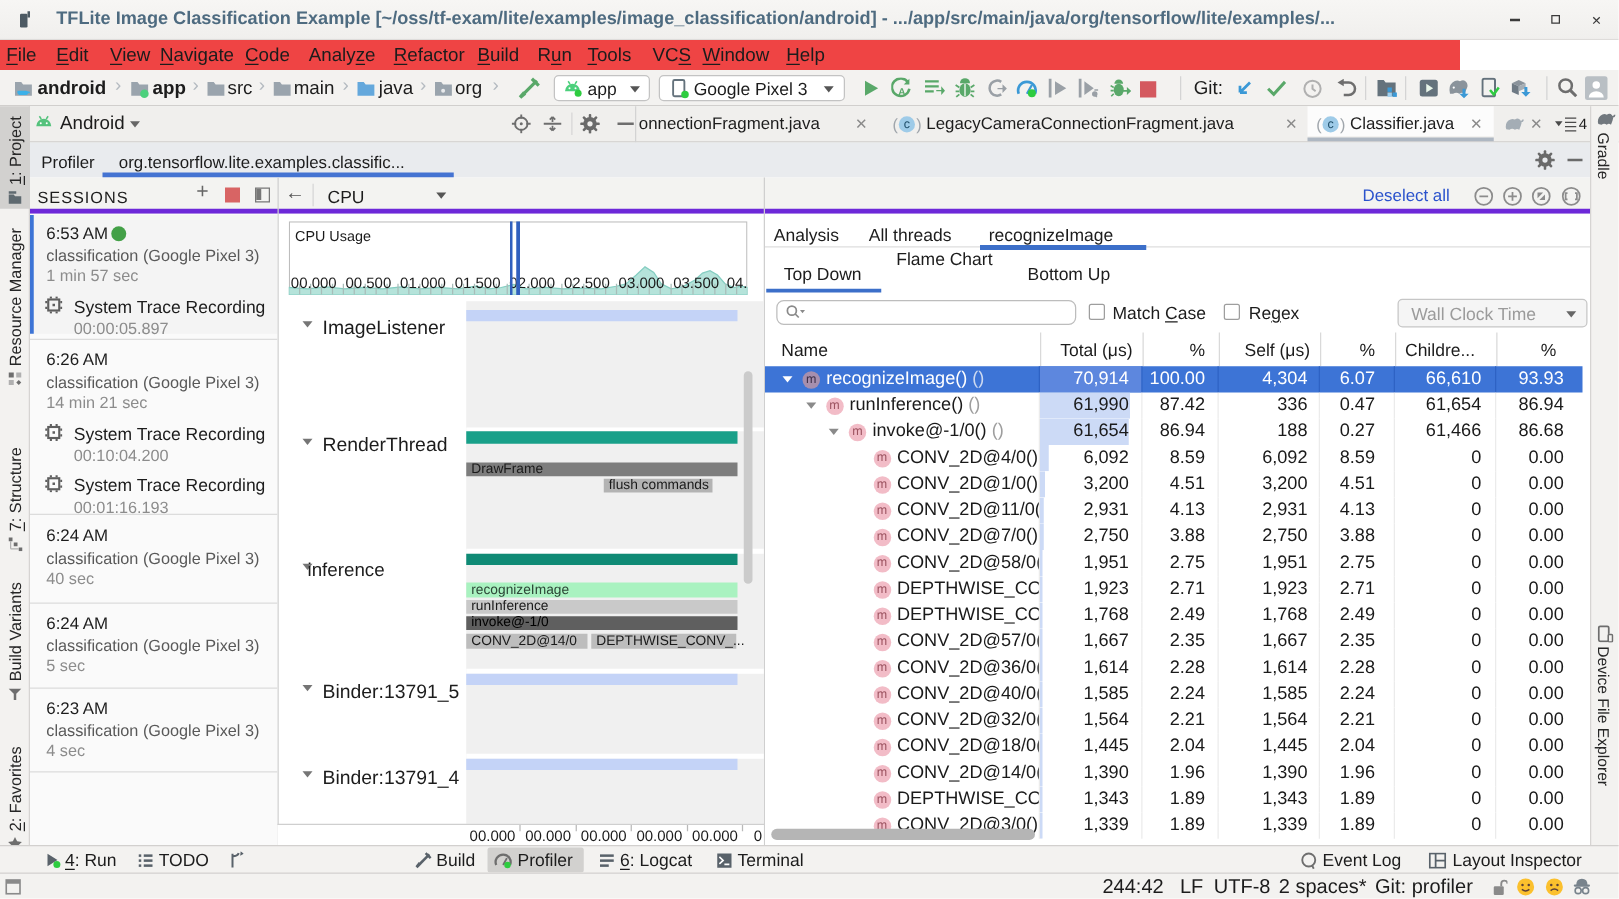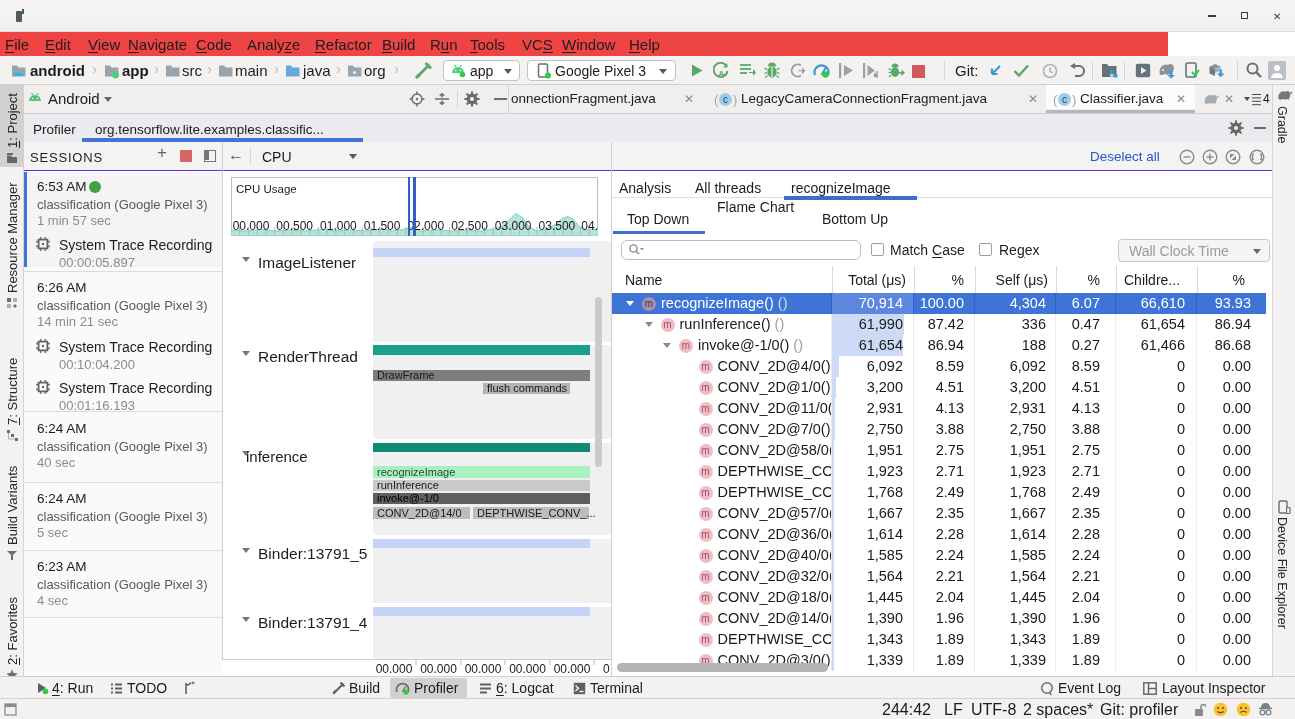--- a/index.html
+++ b/index.html
@@ -26,20 +26,21 @@
 .sel .mic { background:#a78fae; color:#3d2f47; }
 .sel .tg { border-top-color:#fff; }
 .gp { color:#9e9e9e; } .sel .gp { color:#cdd9f0; }
 </style>
 </head>
 <body>
 
 <div class="abs" style="left:0;top:0;width:1295px;height:32px;background:linear-gradient(#f7f6f4,#f0efed);border-bottom:1px solid #dedcda;">
   <div class="abs" style="left:16px;top:11px;width:6px;height:11px;background:#4d5a63;border-radius:1px;"></div>
   <div class="abs" style="left:22px;top:9px;width:2px;height:5px;background:#4d5a63;"></div>
+  <div class="abs" style="left:45px;top:7px;font-size:14.5px;font-weight:bold;color:#4e6b80;">TFLite Image Classification Example [~/oss/tf-exam/lite/examples/image_classification/android] - .../app/src/main/java/org/tensorflow/lite/examples/...</div>
   <div class="abs" style="left:1208px;top:15px;width:8px;height:1.8px;background:#3a3a3a;"></div>
   <div class="abs" style="left:1241px;top:12px;width:7px;height:7px;border:1.6px solid #3a3a3a;"></div>
   <div class="abs" style="left:1273px;top:11px;font-size:10px;color:#3a3a3a;">✕</div>
 </div>
 
 <div class="abs" id="menubar" style="left:0;top:32px;width:1168px;height:24px;background:#ef4444;font-size:15px;">
   <span class="abs" style="left:5px;top:4px;"><u>F</u>ile</span>
   <span class="abs" style="left:45px;top:4px;"><u>E</u>dit</span>
   <span class="abs" style="left:88px;top:4px;"><u>V</u>iew</span>
   <span class="abs" style="left:128px;top:4px;"><u>N</u>avigate</span>
@@ -305,21 +306,21 @@
   <div class="abs" style="left:1252px;top:8.5px;width:9px;height:1.6px;background:#4a4a4a;box-shadow:0 3.4px #4a4a4a, 0 6.8px #4a4a4a, 0 10.2px #4a4a4a;"></div>
   <span class="abs" style="left:1263px;top:7px;font-size:12px;">4</span>
 </div>
 
 <div class="abs" id="profstrip" style="left:0;top:114px;width:1272px;height:28px;background:#e9ebee;">
   <span class="abs" style="left:33px;top:8px;font-size:13.5px;">Profiler</span>
   <span class="abs" style="left:95px;top:8px;font-size:13.5px;">org.tensorflow.lite.examples.classific...</span>
   <div class="abs" style="left:82px;top:24px;width:281px;height:4px;background:#4473d2;"></div>
 </div>
 
-<div class="abs" id="ctrlrow" style="left:0;top:142px;width:1272px;height:29px;background:#f3f3f1;border-bottom:1px solid #6d28d9;">
+<div class="abs" id="ctrlrow" style="left:0;top:142px;width:1272px;height:29px;background:#f3f3f1;border-bottom:4px solid #6d28d9;">
   <div class="abs" style="left:222px;top:0;width:1px;height:29px;background:#cfcfcf;"></div>
   <div class="abs" style="left:611px;top:0;width:1px;height:29px;background:#cfcfcf;"></div>
   <span class="abs" style="left:30px;top:8px;font-size:13px;letter-spacing:0.8px;">SESSIONS</span>
   <span class="abs" style="left:157px;top:1px;font-size:17px;color:#666;">+</span>
   <div class="abs" style="left:180px;top:8px;width:12px;height:12px;background:#d86464;"></div>
   <div class="abs" style="left:204px;top:8px;width:12px;height:12px;border:1.5px solid #777;">
       <div style="width:4px;height:9px;background:#777;"></div>
     </div>
   <span class="abs" style="left:228px;top:4px;font-size:16px;color:#555;">←</span>
   <div class="abs" style="left:250px;top:5px;width:1px;height:18px;background:#d6d6d6;"></div>

